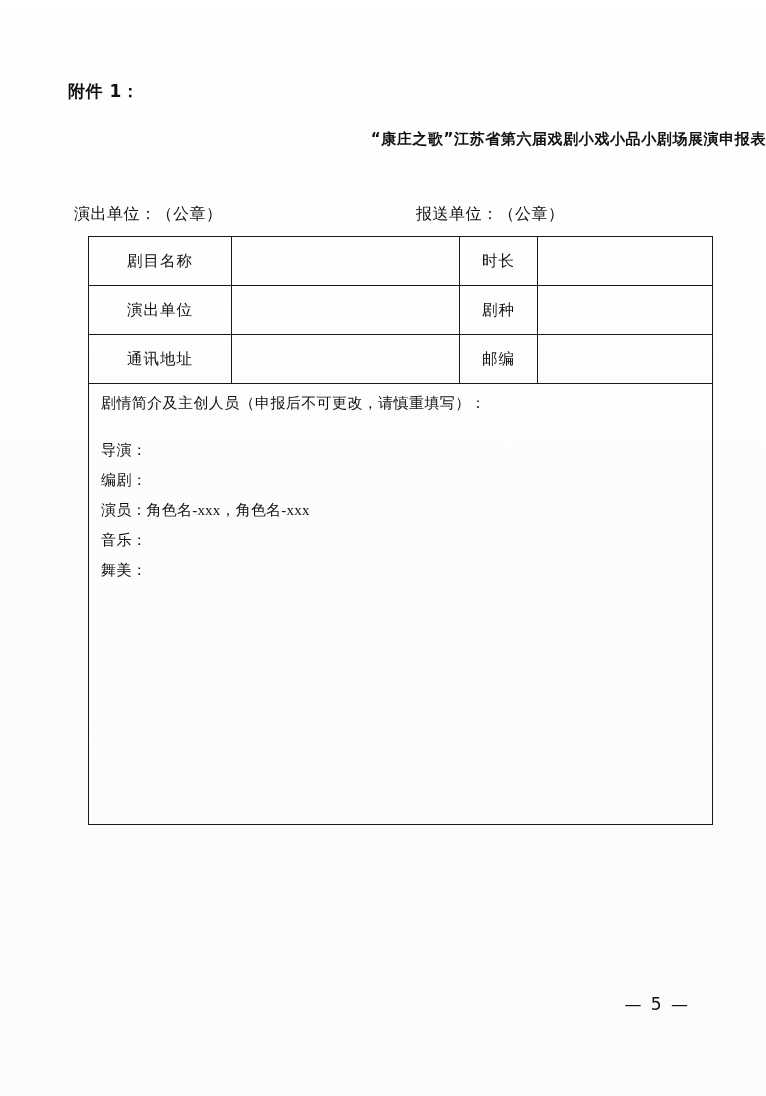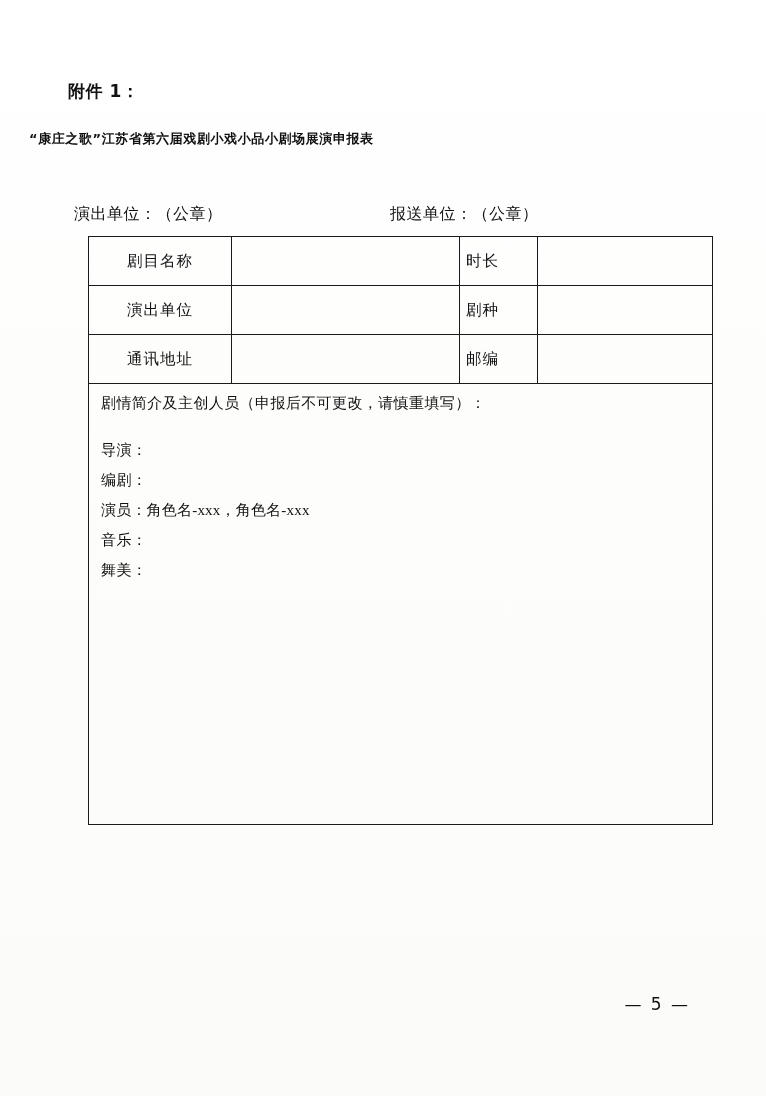--- a/index.html
+++ b/index.html
@@ -38,22 +38,22 @@
     font-weight: 700;
     letter-spacing: 0.5px;
     font-family: "DejaVu Sans", "Liberation Sans", sans-serif;
   }
 
   .doc-title {
     position: absolute;
     left: 0;
     right: 0;
     top: 130px;
-    text-align: left;
-    font-size: 13px;
+    text-align: right;
+    font-size: 15px;
     font-weight: 700;
     letter-spacing: 0.6px;
     font-family: "DejaVu Sans", "Liberation Sans", sans-serif;
     padding-left: 29px;
   }
 
   .unit-row {
     position: absolute;
     left: 74px;
     top: 204px;
@@ -62,21 +62,21 @@
     letter-spacing: 0.5px;
   }
   .unit-row .left {
     position: absolute;
     left: 0;
     top: 0;
     white-space: nowrap;
   }
   .unit-row .right {
     position: absolute;
-    left: 316px;
+    left: 342px;
     top: 0;
     white-space: nowrap;
   }
 
   .form-table {
     position: absolute;
     left: 88px;
     top: 236px;
     width: 572px;
     border-collapse: collapse;
@@ -93,21 +93,21 @@
   }
   .lbl-a {
     width: 130px;
     text-align: center;
   }
   .val-a {
     width: 215px;
   }
   .lbl-b {
     width: 65px;
-    text-align: left;
+    text-align: center;
     letter-spacing: 1px;
   }
   .val-b {
     width: 162px;
   }
 
   .notes-cell {
     height: 430px !important;
     vertical-align: top !important;
     padding: 10px 12px 0 12px !important;

